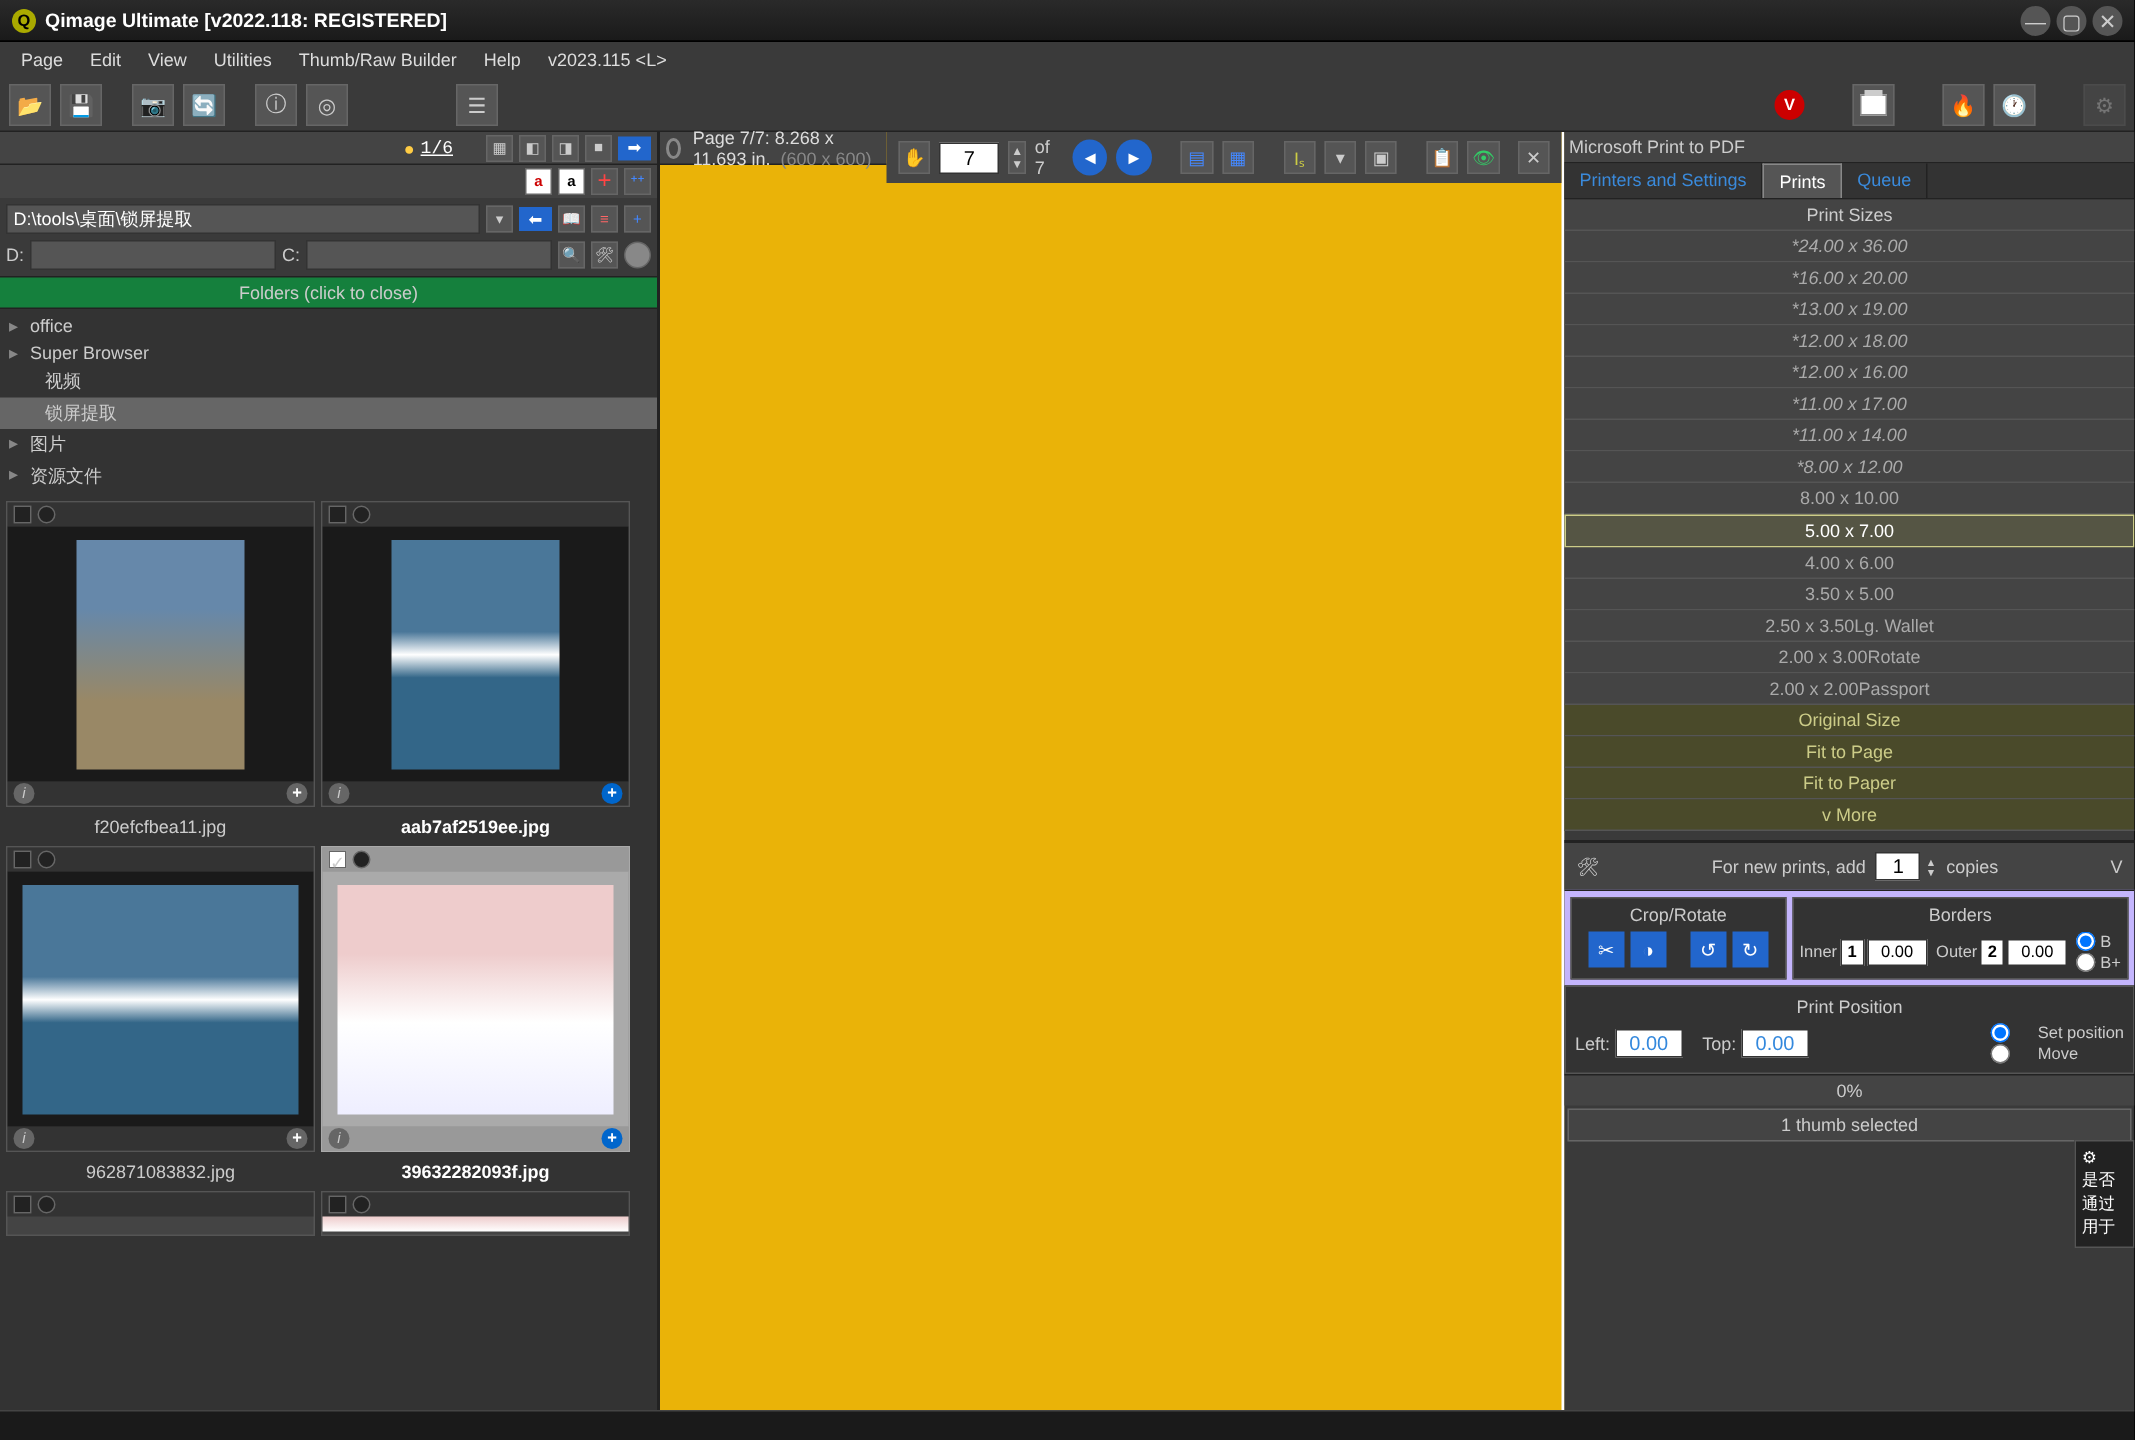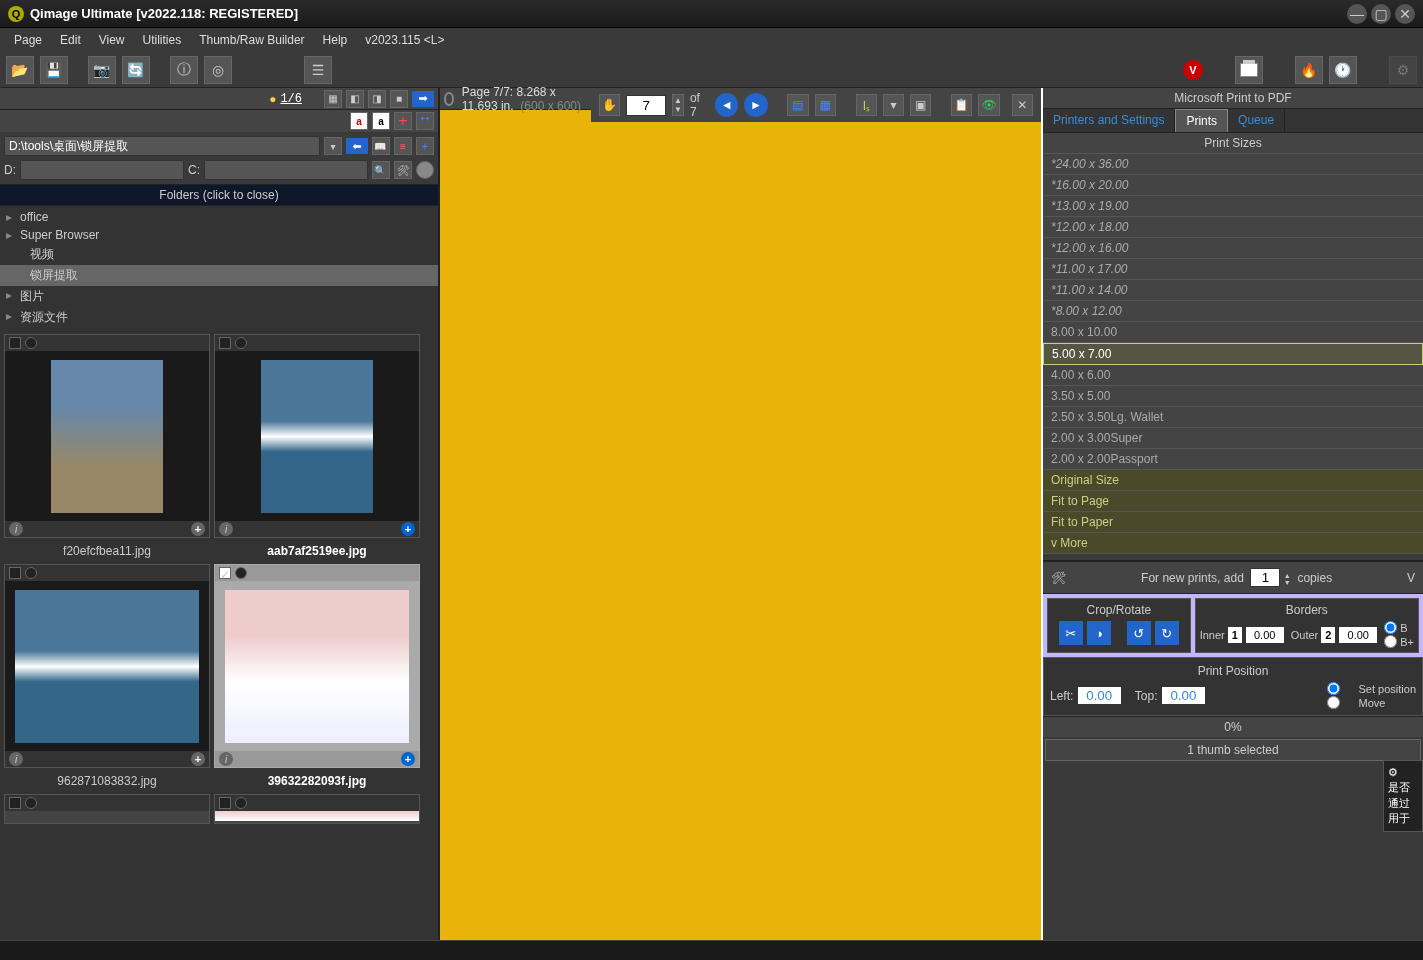--- a/index.html
+++ b/index.html
@@ -20,21 +20,21 @@
 .rightpanel { width: 380px; background: #3a3a3a; display: flex; flex-direction: column; position:relative; }
 .panelbar { height: 22px; background: #444; display: flex; align-items: center; padding: 0 4px; gap: 4px; border-bottom:1px solid #222; }
 .panelbar.center { justify-content:center; }
 .pagelabel { color:#ddd; }
 .pagelabel .dims { color:#888; }
 .smbtn { width:18px;height:18px;background:#555;border:1px solid #666;display:flex;align-items:center;justify-content:center;cursor:pointer;font-size:10px; }
 .pathbar { padding: 4px; display:flex;flex-direction:column;gap:4px; }
 .pathrow { display:flex;align-items:center;gap:4px; }
 .pathinput { flex:1; background:#555;border:1px solid #333;color:#fff;padding:2px 4px;height:20px;font-size:12px; }
 .shortinput { width:80px;background:#555;border:1px solid #333;color:#fff;padding:2px 4px;height:20px; }
-.foldershdr { background:#0f172a;text-align:center;padding:3px;color:#ccc;cursor:pointer;border-top:1px solid #222;border-bottom:1px solid #222; }
+.foldershdr { background:#15803d;text-align:center;padding:3px;color:#ccc;cursor:pointer;border-top:1px solid #222;border-bottom:1px solid #222; }
 .folderlist { background:#333;padding:2px 0; }
 .folderitem { padding:2px 6px 2px 20px;cursor:pointer;color:#ccc;position:relative; }
 .folderitem.l1::before { content:"▸";position:absolute;left:6px;color:#888; }
 .folderitem.sel { background:#666; }
 .thumbs { flex:1;background:#333;padding:4px;overflow:auto;display:flex;flex-wrap:wrap;gap:4px;align-content:flex-start; }
 .thumb { width:206px;background:#444;border:1px solid #555;display:flex;flex-direction:column; }
 .thumb.sel { border:1px solid #aaa;background:#888; }
 .thumbtop { height:16px;background:#333;display:flex;align-items:center;padding:0 4px;gap:4px; }
 .thumbtop .chk { width:12px;height:12px;background:#222;border:1px solid #666; }
 .thumbtop .rad { width:12px;height:12px;background:#222;border:1px solid #666;border-radius:50%; }
@@ -54,27 +54,27 @@
 .ruler-h .tick { flex:1;border-left:1px solid #666;font-size:10px;color:#aaa;padding-left:2px;padding-top:4px;text-align:center; }
 .ruler-v { position:absolute;top:20px;left:0;width:30px;bottom:0;background:#333; }
 .ruler-v .tick { height:56px;border-top:1px solid #666;font-size:10px;color:#aaa;text-align:center;padding-top:2px; }
 .page { position:absolute;top:20px;left:30px;width:460px;height:650px;background:#fff;border:1px dashed #999; }
 .page .photo { position:absolute;top:0;left:0;width:385px;height:270px;background:linear-gradient(#ffccbb 20%,#fff 50%,#eef 80%);border:1px solid #333; }
 .page .photo .xbtn { position:absolute;bottom:4px;right:4px;width:16px;height:16px;background:#fff;border:1px solid #000;display:flex;align-items:center;justify-content:center;font-weight:bold;font-size:11px; }
 .pagectl { height:34px;background:#444;display:flex;align-items:center;justify-content:center;gap:6px;padding:0 8px; }
 .pagectl .btn { width:22px;height:22px;background:#555;border:1px solid #666;display:flex;align-items:center;justify-content:center;cursor:pointer;font-size:12px; }
 .pagectl .navbtn { width:24px;height:24px;background:#2266cc;border-radius:50%;display:flex;align-items:center;justify-content:center;color:#fff;cursor:pointer; }
 .pagectl input { width:40px;background:#fff;color:#000;border:1px solid #333;padding:2px;text-align:center; }
-.rtitle { text-align:center;padding:3px;background:#444;color:#ccc;border-bottom:1px solid #222; }
+.rtitle { text-align:left;padding:3px;background:#444;color:#ccc;border-bottom:1px solid #222; }
 .tabs { display:flex;background:#333;border-bottom:1px solid #222; }
 .tab { padding:4px 10px;background:#333;color:#3a8adb;cursor:pointer;border-right:1px solid #222; }
 .tab.active { background:#555;color:#fff;border:1px solid #888;border-bottom:none; }
 .sizeshdr { text-align:center;padding:3px;background:#444;color:#ccc;border-bottom:1px solid #555; }
 .sizelist { }
-.sizeitem { padding:3px 8px;background:#444;border-bottom:1px solid #555;color:#aaa;cursor:pointer;display:flex;justify-content:flex-start; }
+.sizeitem { padding:3px 8px;background:#444;border-bottom:1px solid #555;color:#aaa;cursor:pointer;display:flex;justify-content:center; }
 .sizeitem.star { font-style:italic; }
 .sizeitem.sel { background:#554;border:1px solid #cc8;color:#fff; }
 .sizeitem.special { background:#4a4a2a;color:#cc8; }
 .copiesrow { display:flex;align-items:center;padding:6px 8px;gap:6px;background:#444;border-top:2px solid #222;margin-top:6px; }
 .copiesrow input { width:30px;background:#fff;color:#000;border:1px solid #333;text-align:center;padding:1px; }
 .croprow { display:flex;gap:4px;padding:4px;background:#c4b5fd;border-top:1px solid #222; }
 .cropbox { flex:1;background:#333;border:1px solid #555;padding:4px;text-align:center; }
 .cropbox .hdr { color:#ccc;margin-bottom:4px; }
 .cropbtns { display:flex;justify-content:center;gap:4px; }
 .cropbtn { width:24px;height:24px;background:#2266cc;display:flex;align-items:center;justify-content:center;color:#fff;cursor:pointer;font-size:13px; }
@@ -378,21 +378,21 @@
         </div>
       <div class="sizeitem">
           <span>3.50 x 5.00</span>
         </div>
       <div class="sizeitem">
           <span>2.50 x 3.50</span>
           <span>Lg. Wallet</span>
         </div>
       <div class="sizeitem">
           <span>2.00 x 3.00</span>
-          <span>Super</span>
+          <span>Rotate</span>
         </div>
       <div class="sizeitem">
           <span>2.00 x 2.00</span>
           <span>Passport</span>
         </div>
       <div class="sizeitem special">
           <span>Original Size</span>
         </div>
       <div class="sizeitem special">
           <span>Fit to Page</span>

